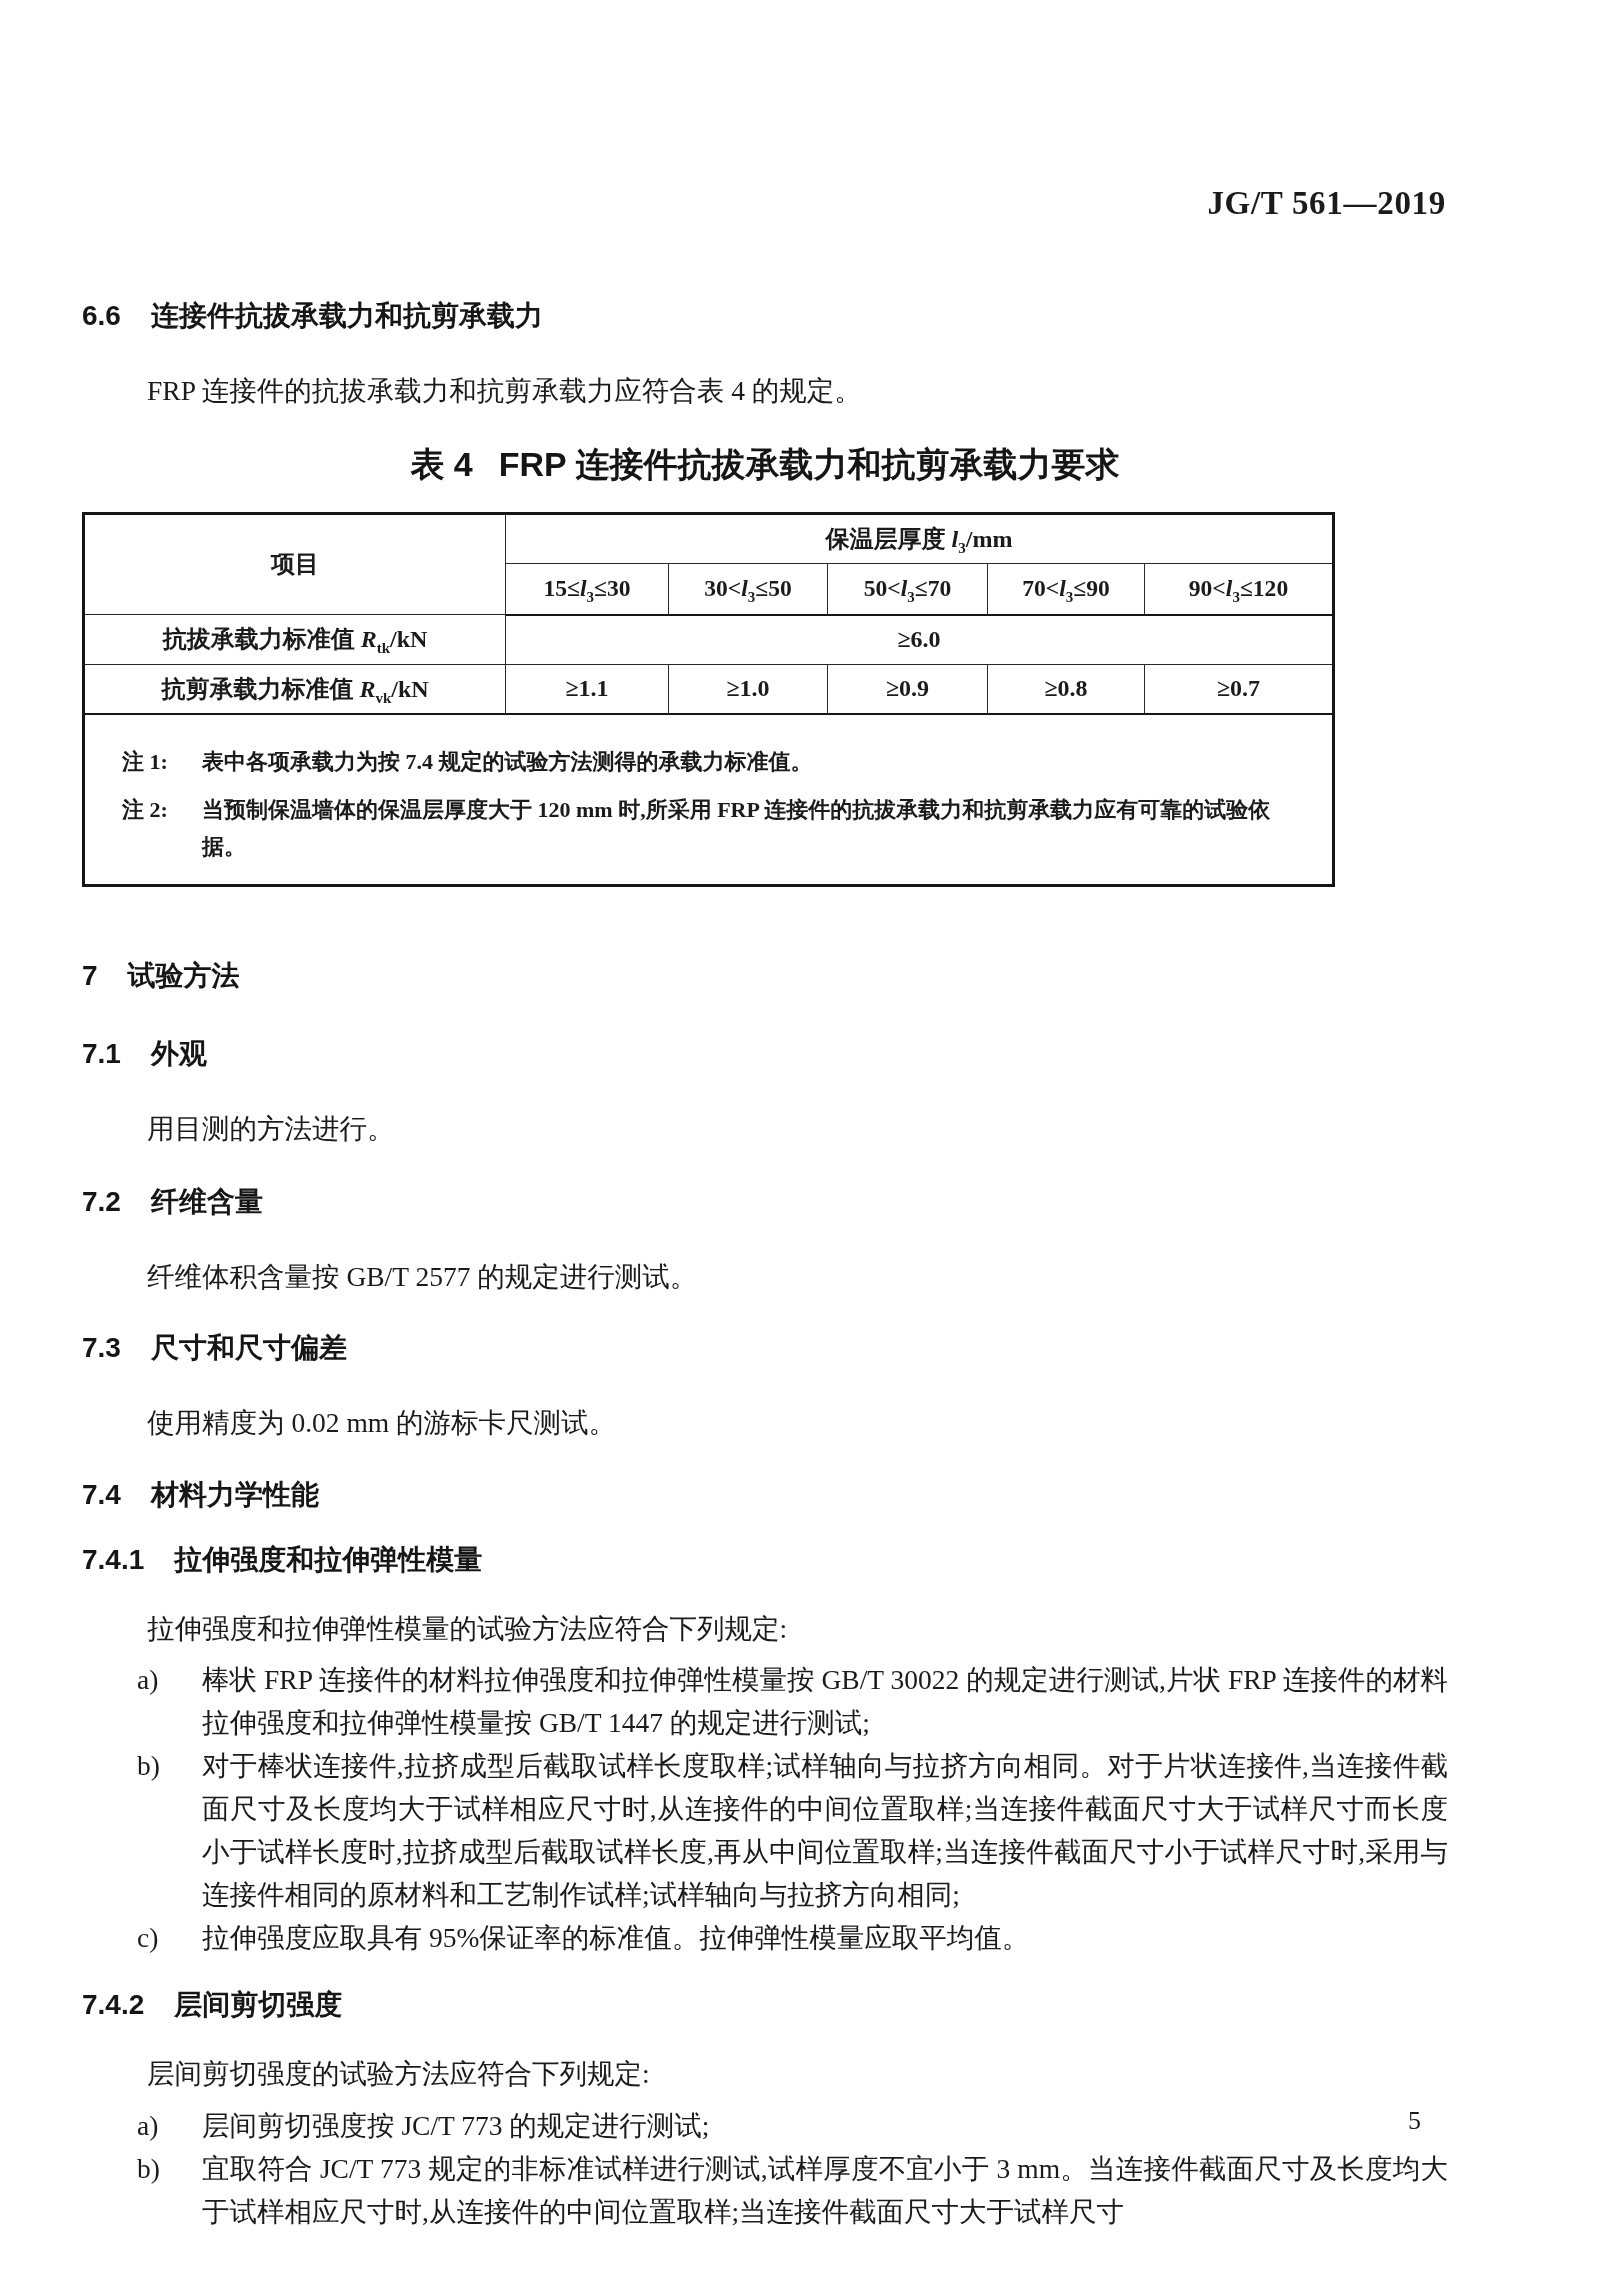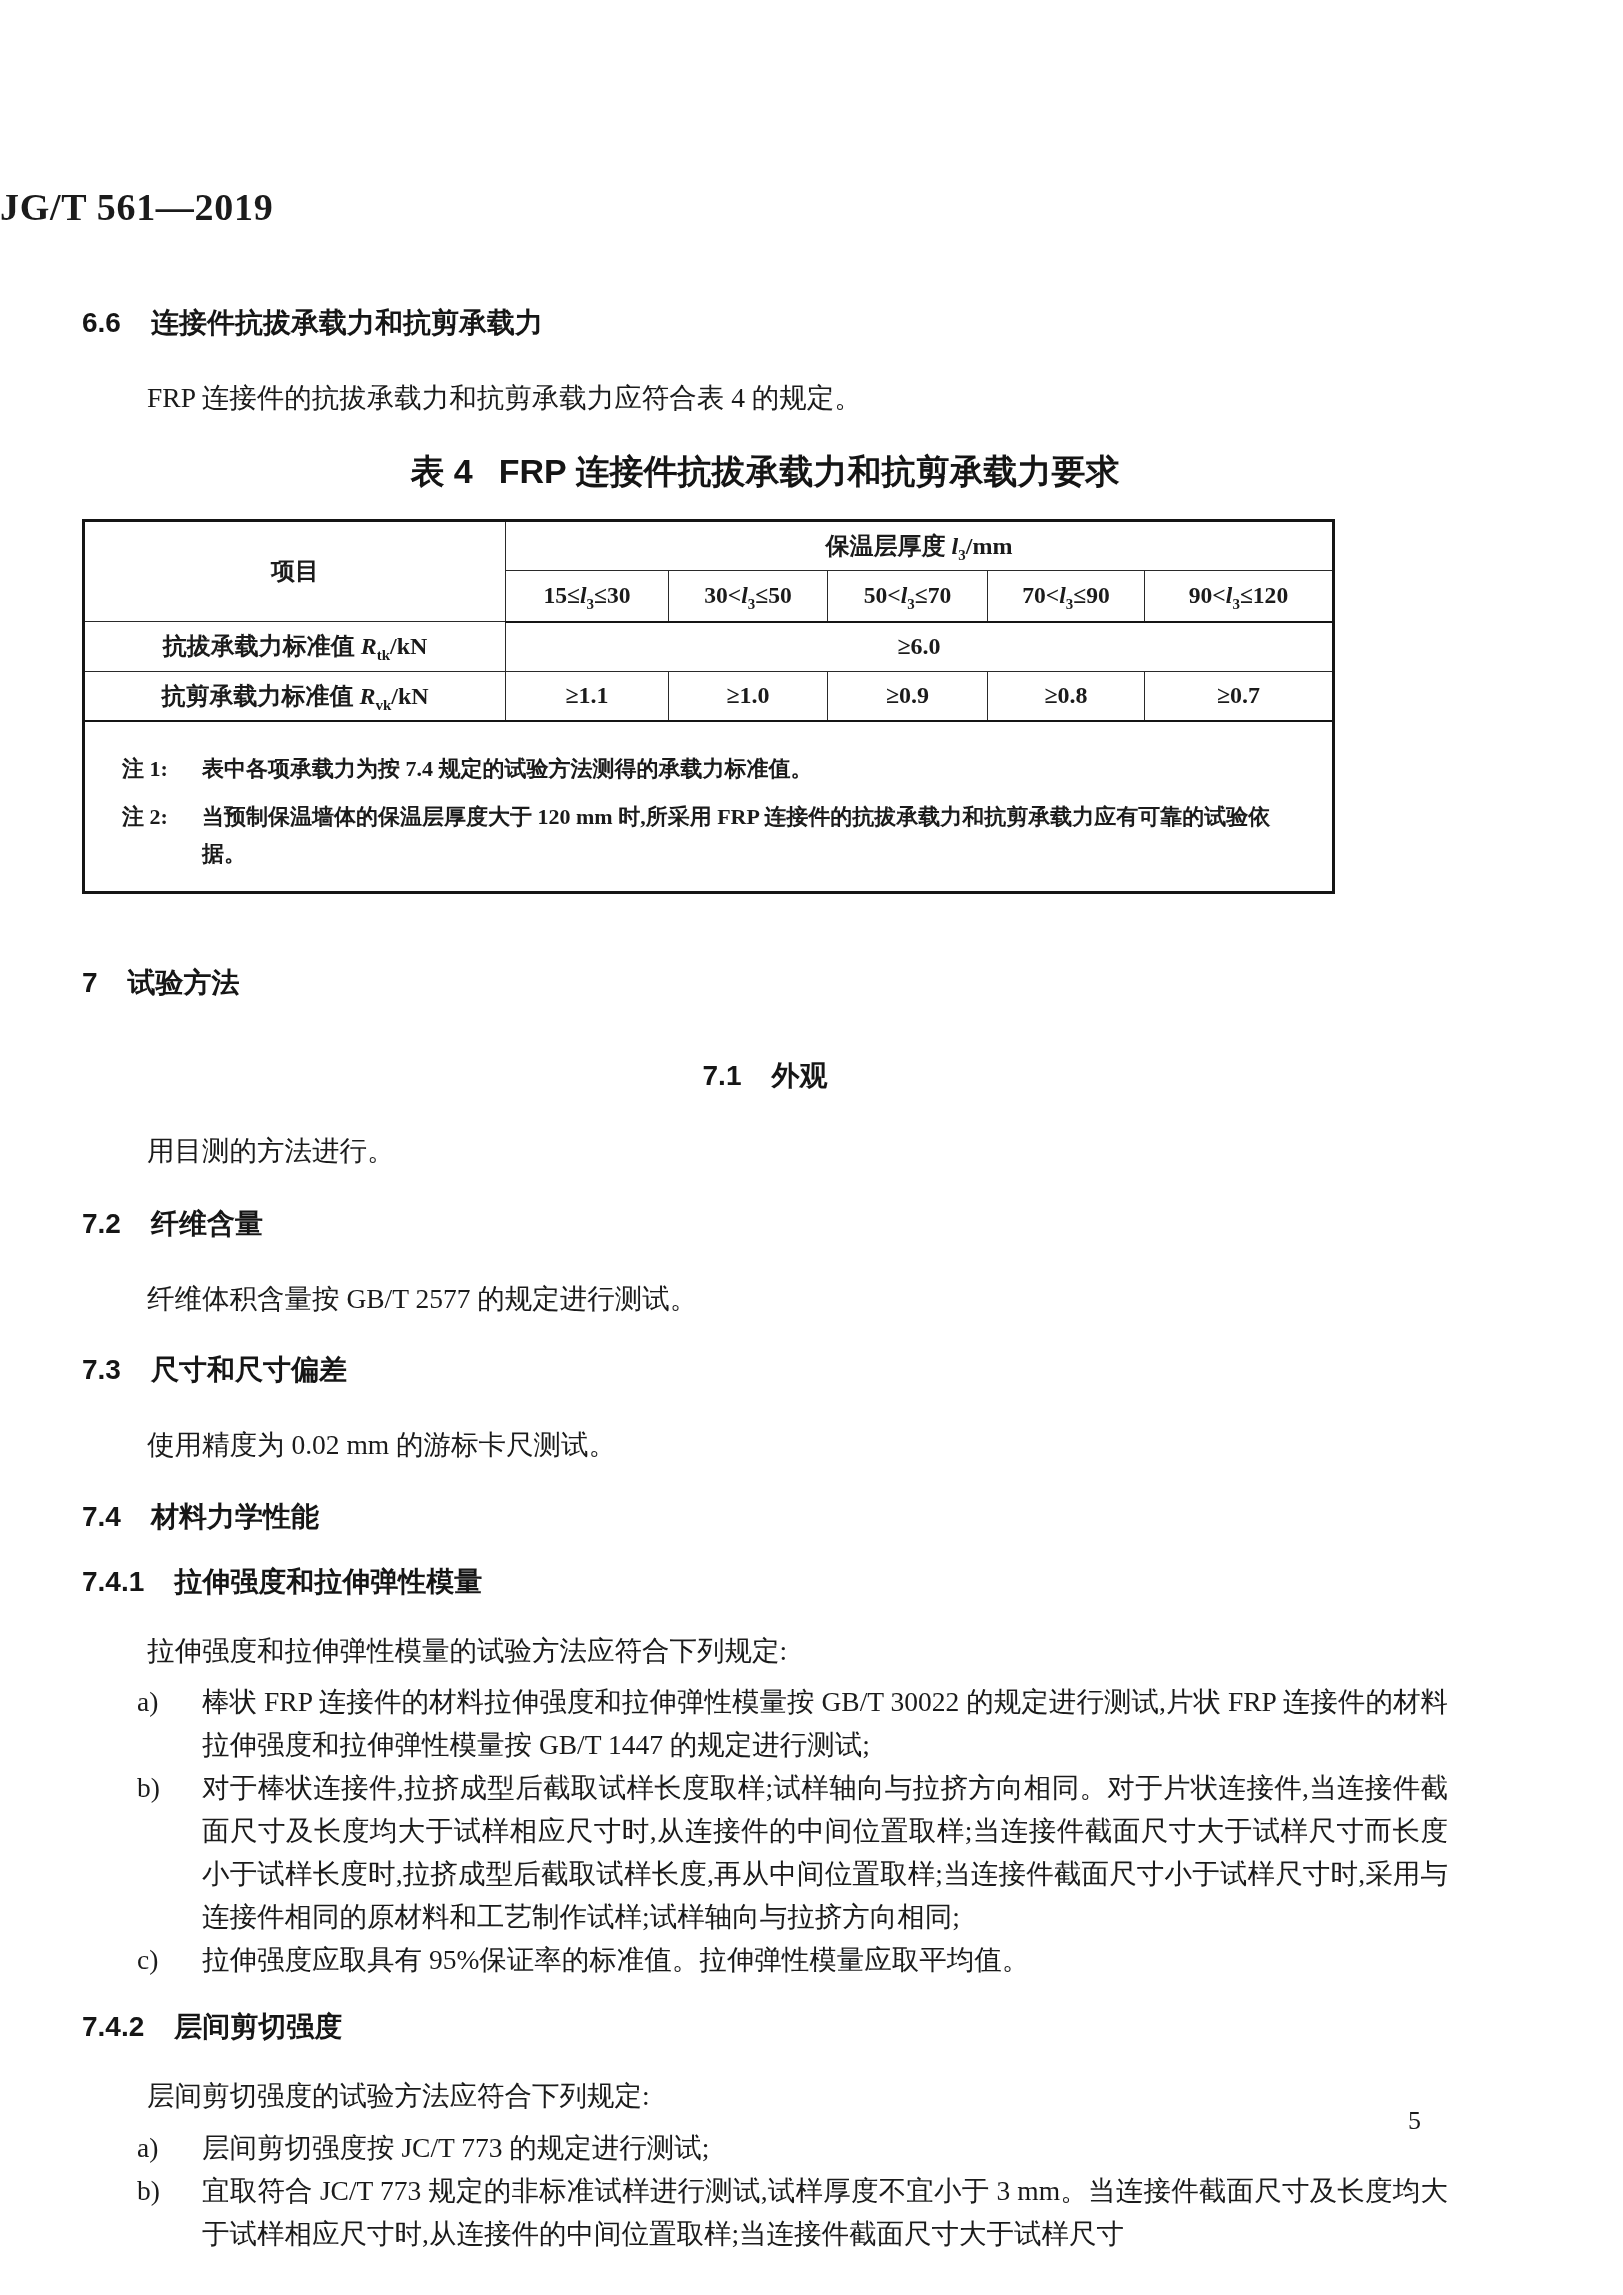--- a/index.html
+++ b/index.html
@@ -3,32 +3,32 @@
 <meta charset="utf-8">
 <style>
   html,body{margin:0;padding:0;background:#888;}
   .page{
     width:1623px;height:2295px;background:#ffffff;position:relative;
     color:#1b1b1b;box-sizing:border-box;overflow:hidden;
     font-family:"Liberation Serif","DejaVu Serif",serif;
   }
   .content{padding:0 175px 0 82px;}
   .doc-header{
-    padding:185px 177px 0 0;text-align:left;
+    padding:185px 177px 0 0;text-align:right;
     font-family:"Liberation Serif","DejaVu Serif",serif;
-    font-weight:600;font-size:38px;letter-spacing:0.7px;
+    font-weight:600;font-size:33px;letter-spacing:0.7px;
   }
   .h-sec{
     margin:0;font-family:"Liberation Sans","DejaVu Sans",sans-serif;
     font-weight:bold;font-size:28px;line-height:35px;color:#161616;
   }
   .h-num{margin-right:30px;}
   #h66{margin-top:76px;}
   #h7{margin-top:71px;}
-  #h71{margin-top:58px;text-align:center;}
+  #h71{margin-top:43px;}
   #h72{margin-top:35px;}
   #h73{margin-top:33px;}
   #h74{margin-top:34px;}
   #h741{margin-top:30px;}
   #h742{margin-top:28px;}
   .body-p{
     margin:37px 0 0;font-size:27.5px;line-height:41px;text-indent:65px;
     color:#1b1b1b;
   }
   .intro-p{margin:31px 0 0;}

